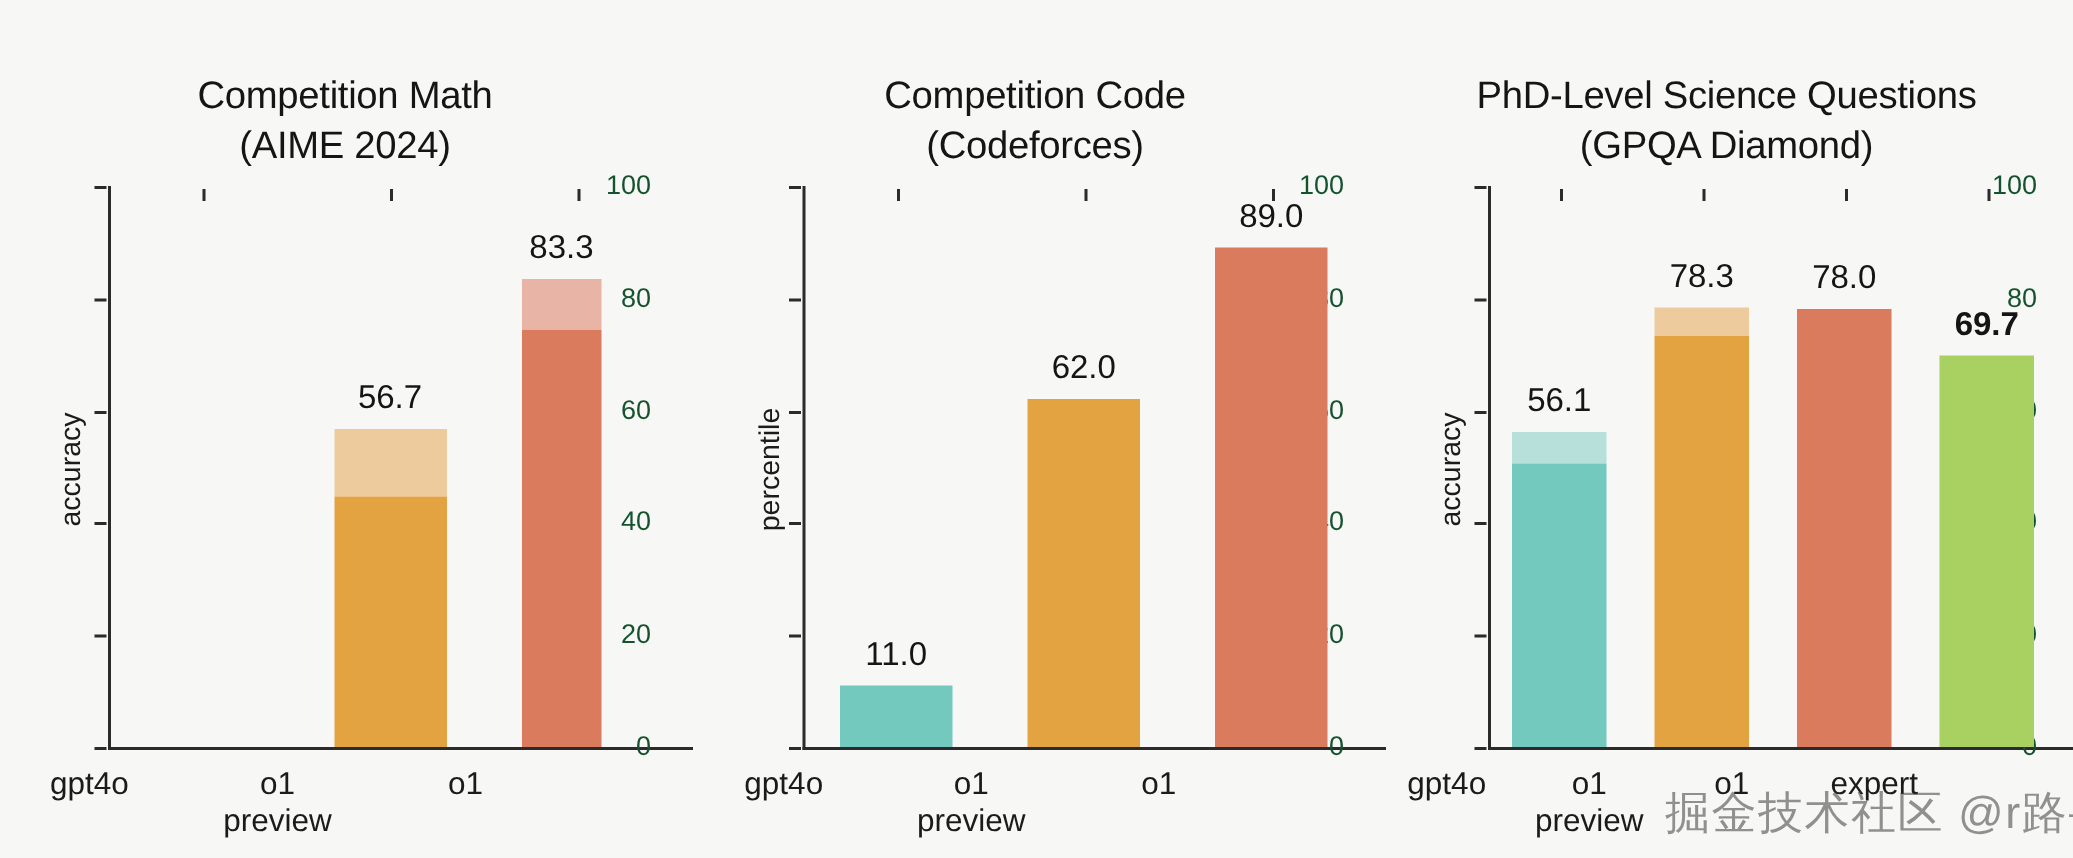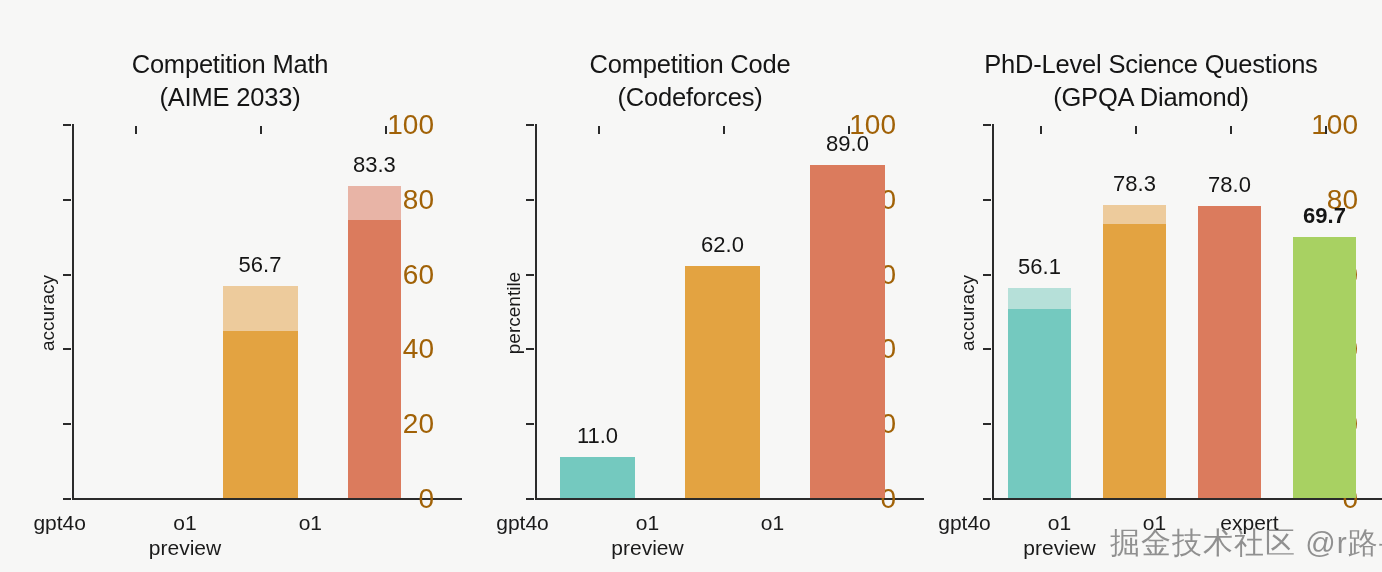--- a/index.html
+++ b/index.html
@@ -60,23 +60,23 @@
   .tick-mark {
     position: absolute;
     width: 8px;
     height: 2px;
     background: #2b2b2b;
     left: -9px;
   }
   .tick-label {
     position: absolute;
     right: 14px;
-    font-size: 28px;
+    font-size: 18px;
     line-height: 21px;
-    color: #a16207;
+    color: #14532d;
     text-align: right;
     white-space: nowrap;
     transform: translateY(-50%);
   }
   .xtick-mark {
     position: absolute;
     width: 2px;
     height: 8px;
     background: #2b2b2b;
     top: 2px;
@@ -128,21 +128,21 @@
     letter-spacing: 1px;
     pointer-events: none;
   }
 </style>
 </head>
 <body>
 
 <div id="figure" style="background: rgb(247, 247, 246);">
     <div class="panel" style="width: 460px;">
       <div class="panel-title" style="top: 48px;">Competition Math
-(AIME 2033)</div>
+(AIME 2024)</div>
       <div class="plot" style="left: 72px; top: 124px; width: 376px; height: 376px;">
         <div class="axis-line y-axis"></div>
         <div class="axis-line x-axis" style="width: 390px;"></div>
         <div class="tick-mark" style="top: 374px;"></div>
         <div class="tick-label" style="top: 374px;">0</div>
         <div class="tick-mark" style="top: 299.2px;"></div>
         <div class="tick-label" style="top: 299.2px;">20</div>
         <div class="tick-mark" style="top: 224.4px;"></div>
         <div class="tick-label" style="top: 224.4px;">40</div>
         <div class="tick-mark" style="top: 149.6px;"></div>

